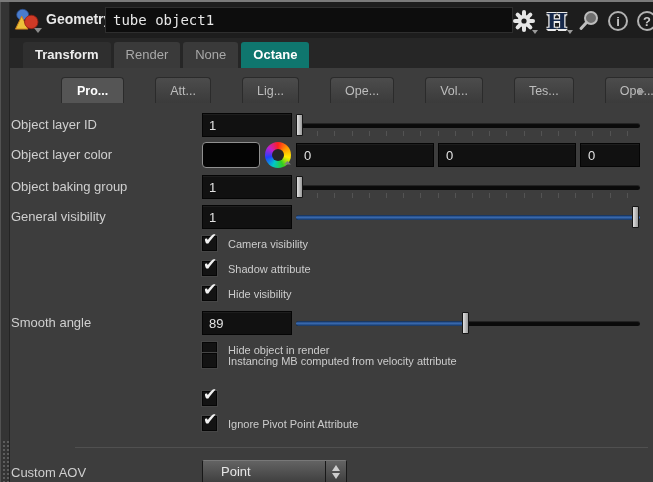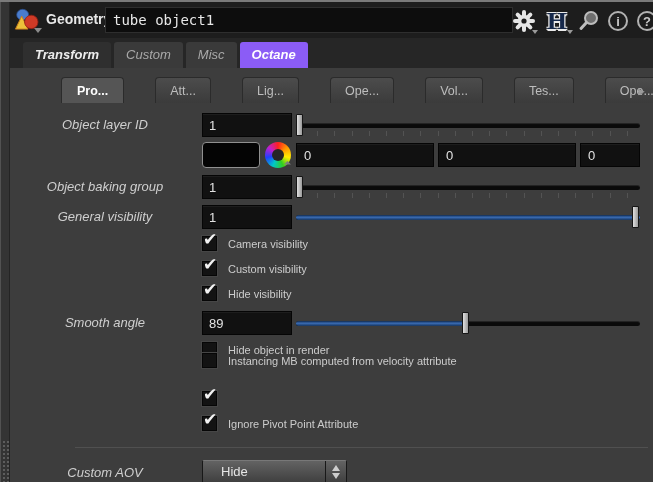--- a/index.html
+++ b/index.html
@@ -29,40 +29,40 @@
   .h-logo{font-family:"DejaVu Serif",serif;font-weight:bold;font-size:22px;color:#16284a;
     text-shadow:-1px -1px 0 #e9e9e9,1px -1px 0 #e9e9e9,-1px 1px 0 #e9e9e9,1px 1px 0 #e9e9e9,0 2px 0 #e9e9e9;}
   .ring-ico{width:20px;height:20px;border:2px solid #b2b2b2;border-radius:50%;
     color:#c8c8c8;font-size:13px;font-weight:bold;display:flex;align-items:center;justify-content:center;
     font-family:"Liberation Serif",serif;}
 
   
   .tab-row{position:absolute;left:10px;top:38px;width:643px;height:30px;background:#262626;}
   .tabs{position:absolute;left:13px;bottom:0;display:flex;gap:3px;align-items:flex-end;}
   .tab{height:26px;line-height:26px;padding:0 12px;font-size:13px;border-radius:3px 3px 0 0;
-    color:#a9a9a9;background:#3a3a3a;white-space:nowrap;font-style:italic;}
+    color:#a9a9a9;background:#3a3a3a;white-space:nowrap;}
   .tab.first{background:#2f2f2f;color:#ededed;font-weight:bold;}
-  .tab.active{background:#8b5cf6;color:#ffffff;font-weight:bold;}
+  .tab.active{background:#0f766e;color:#ffffff;font-weight:bold;}
 
   
   .content{position:absolute;left:10px;top:68px;width:643px;height:414px;background:#3d3d3d;}
 
   
   .subtab-row{position:absolute;left:20px;top:7px;right:14px;height:28px;display:flex;align-items:flex-end;gap:28px;}
   .subtab-stub{width:8px;height:16px;background:#333333;border-radius:2px 2px 0 0;margin-right:3px;}
   .subtab{height:26px;line-height:26px;padding:0 14px;margin-right:3px;font-size:12.5px;color:#bdbdbd;
     background:linear-gradient(#4c4c4c,#3b3b3b);border:1px solid #2b2b2b;border-bottom:none;
     border-radius:4px 4px 0 0;white-space:nowrap;}
   .subtab.active{background:#555555;color:#ffffff;font-weight:bold;padding:0 15px;}
   .subtab-scroll{position:absolute;right:-8px;bottom:6px;color:#9c9c9c;font-size:11px;}
 
   
   .prow{position:absolute;left:0;width:643px;height:26px;}
-  .plabel{position:absolute;left:10px;width:170px;height:26px;line-height:26px;
-    text-align:center;font-size:13px;color:#cfcfcf;white-space:nowrap;font-style:italic;}
+  .plabel{position:absolute;left:1px;width:170px;height:26px;line-height:26px;
+    text-align:left;font-size:13px;color:#cfcfcf;white-space:nowrap;}
   .pfield{position:absolute;left:192px;top:1px;width:90px;height:24px;background:#111111;
     border:1px solid #050505;box-shadow:inset 0 1px 0 rgba(255,255,255,0.05);
     color:#e2e2e2;font-size:13px;padding:0 6px;outline:none;font-family:"Liberation Sans",sans-serif;}
   .cfield{position:absolute;top:1px;height:24px;background:#111111;border:1px solid #050505;
     color:#e2e2e2;font-size:13px;padding:0 7px;outline:none;box-shadow:inset 0 1px 0 rgba(255,255,255,0.05);}
 
   .slider{position:absolute;left:286px;top:0;width:344px;height:26px;}
   .track{position:absolute;left:0;top:11px;width:344px;height:5px;background:#0a0a0a;border-radius:3px;
     box-shadow:inset 0 1px 1px rgba(255,255,255,0.12);}
   .bluefill{position:absolute;top:0;height:5px;border-radius:3px;
@@ -156,22 +156,22 @@
     <div class="hdr-ico" style="left:624px">
       <div class="ring-ico">
         <span>?</span>
       </div>
     </div>
   </div>
 
   <div class="tab-row">
     <div class="tabs">
       <div class="tab first">Transform</div>
-      <div class="tab">Custom</div>
-      <div class="tab">Misc</div>
+      <div class="tab">Render</div>
+      <div class="tab">None</div>
       <div class="tab active">Octane</div>
     </div>
   </div>
 
   <div class="content">
 
     <div class="subtab-row">
       <div class="subtab-stub"></div>
       <div class="subtab active">Pro...</div>
       <div class="subtab">Att...</div>
@@ -188,20 +188,21 @@
       <div class="plabel">Object layer ID</div>
       <input class="pfield" value="1" style="">
       <div class="slider">
         <div class="track"></div>
         <div class="tickstrip"></div>
         <div class="handle" style="left:0px"></div>
       </div>
     </div>
 
     <div class="prow" style="top:74px">
+      <div class="plabel">Object layer color</div>
       <div class="swatch"></div>
       <div class="wheel">
         <div class="wheel-hole"></div>
         <div class="wheel-caret"></div>
       </div>
       <input class="cfield" style="left: 286px; width: 138px;" value="0">
       <input class="cfield" style="left: 428px; width: 138px;" value="0">
       <input class="cfield" style="left: 570px; width: 60px;" value="0">
     </div>
 
@@ -230,21 +231,21 @@
       <div class="cbox">
         <span class="chk">✔</span>
       </div>
       <div class="cblabel">Camera visibility</div>
     </div>
 
     <div class="cbrow" style="top:193px">
       <div class="cbox">
         <span class="chk">✔</span>
       </div>
-      <div class="cblabel">Custom visibility</div>
+      <div class="cblabel">Shadow attribute</div>
     </div>
 
     <div class="cbrow" style="top:218px">
       <div class="cbox">
         <span class="chk">✔</span>
       </div>
       <div class="cblabel">Hide visibility</div>
     </div>
 
     <div class="prow" style="top:242px">
@@ -280,21 +281,21 @@
       </div>
       <div class="cblabel">Ignore Pivot Point Attribute</div>
     </div>
 
     <div class="separator"></div>
 
     <div class="prow" style="top:390px;height:28px">
       <div class="plabel" style="line-height:30px">Custom AOV</div>
     </div>
     <div class="dropdown">
-      <div class="dropdown-label">Hide</div>
+      <div class="dropdown-label">Point</div>
       <div class="spinner">
         <div class="tri-up"></div>
         <div class="tri-down"></div>
       </div>
     </div>
 
   </div>
 </div>
 
 </body></html>

